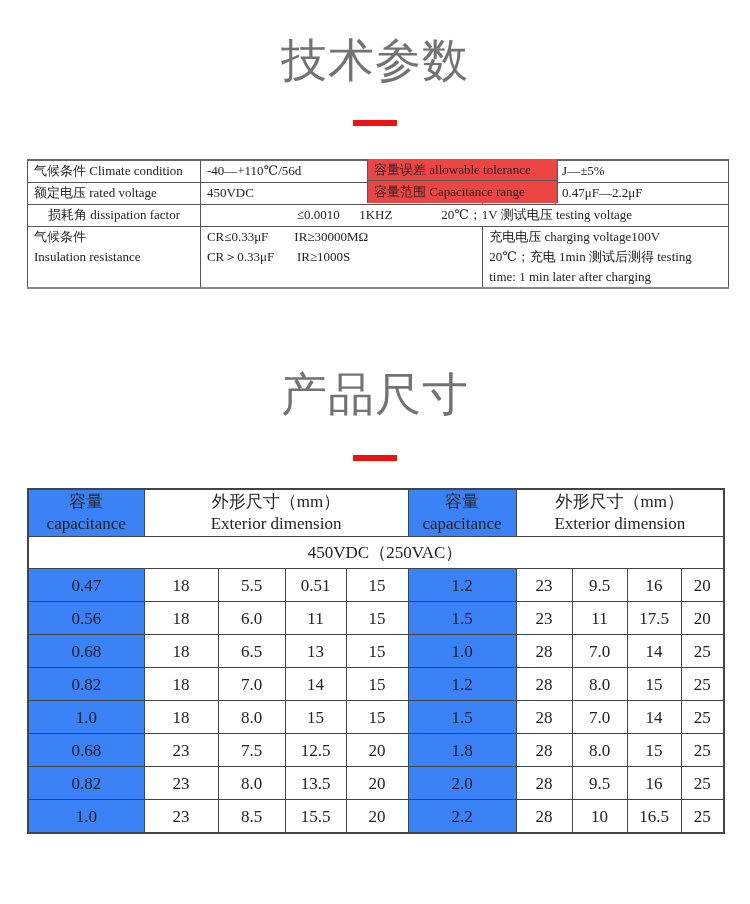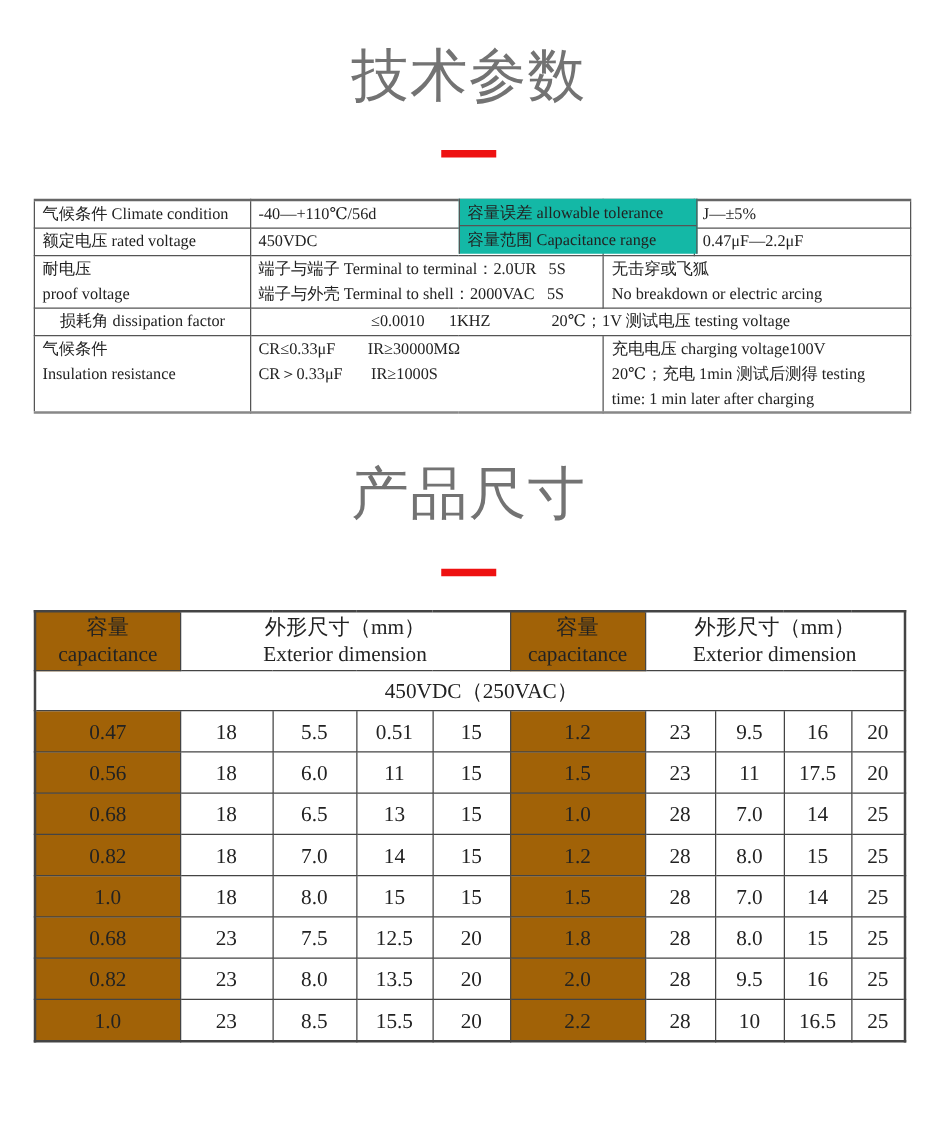--- a/index.html
+++ b/index.html
@@ -13,21 +13,21 @@
   
   .spec { position: absolute; left: 27px; top: 159px; width: 702px;
           border-collapse: collapse; font-size: 13px; line-height: 20px; }
   .spec td { border: 1px solid #555; padding: 0 6px; vertical-align: top; white-space: nowrap; }
   .spec { border-top: 2px solid #666; border-bottom: 2px solid #888; }
 
   
   .dim { position: absolute; left: 27px; top: 488px; width: 696px;
          border-collapse: collapse; font-size: 17px; table-layout: fixed; }
   .dim td { border: 1px solid #444; text-align: center; padding: 0; line-height: 21px; }
-  .dim td.cap { background: #a16207; }
+  .dim td.cap { background: #3b82f6; }
   .dim tr.h1 td { height: 46px; line-height: 22px; }
   .dim tr.h2 td { height: 32px; }
   .dim tr.volt td { height: 31px; padding-left: 18px; }
   .dim tr.row td { height: 32px; }
   .dim { border: 2px solid #444; }
 </style>
 </head>
 <body>
 
 <div class="section-title" style="top:30px;">技术参数</div>
@@ -49,34 +49,20 @@
       <div style="margin-left:-0px; white-space:nowrap; position:relative;"></div>
     </td>
     <td>J—±5%</td>
   </tr>
   <tr style="height:22px;">
     <td>额定电压  rated voltage</td>
     <td colspan="2">450VDC</td>
     <td></td>
     <td>0.47μF—2.2μF</td>
   </tr>
-  <tr style="height:42px;">
-    <td>
-      <div>耐电压</div>
-      <div>proof voltage</div>
-    </td>
-    <td colspan="2">
-      <div style="white-space:pre;">端子与端子 Terminal to terminal：2.0UR   5S</div>
-      <div style="white-space:pre;">端子与外壳 Terminal to shell：2000VAC   5S</div>
-    </td>
-    <td colspan="2">
-      <div>无击穿或飞狐</div>
-      <div>No breakdown or electric arcing</div>
-    </td>
-  </tr>
   <tr style="height:22px;text-align:center;">
     <td>损耗角 dissipation factor</td>
     <td colspan="4" style="white-space:pre;">≤0.0010      1KHZ               20℃；1V 测试电压 testing voltage</td>
   </tr>
   <tr style="height:62px;">
     <td>
       <div>气候条件</div>
       <div>Insulation resistance</div>
     </td>
     <td colspan="2">
@@ -85,21 +71,21 @@
     </td>
     <td colspan="2">
       <div>充电电压 charging voltage100V</div>
       <div>20℃；充电 1min 测试后测得 testing</div>
       <div>time: 1 min later after charging</div>
     </td>
   </tr>
 </tbody>
   </table>
 
-<div style="position:absolute; left:367px; top:159px; width:189px; height:44px; font-size:13px; line-height:22px; background:#14b8a6; border-left:1px solid #555; border-right:1px solid #555;">
+<div style="position:absolute; left:367px; top:159px; width:189px; height:44px; font-size:13px; line-height:22px; background:#ef4444; border-left:1px solid #555; border-right:1px solid #555;">
   <div style="padding-left:6px; border-bottom:1px solid #555; height:21px;">容量误差 allowable tolerance</div>
   <div style="padding-left:6px;">容量范围 Capacitance range</div>
 </div>
 
 <div class="section-title" style="top:364px;">产品尺寸</div>
 <div class="red-bar" style="top:455px; background:#ee1111;"></div>
 
 <table class="dim">
   <colgroup>
     <col style="width:116px">

